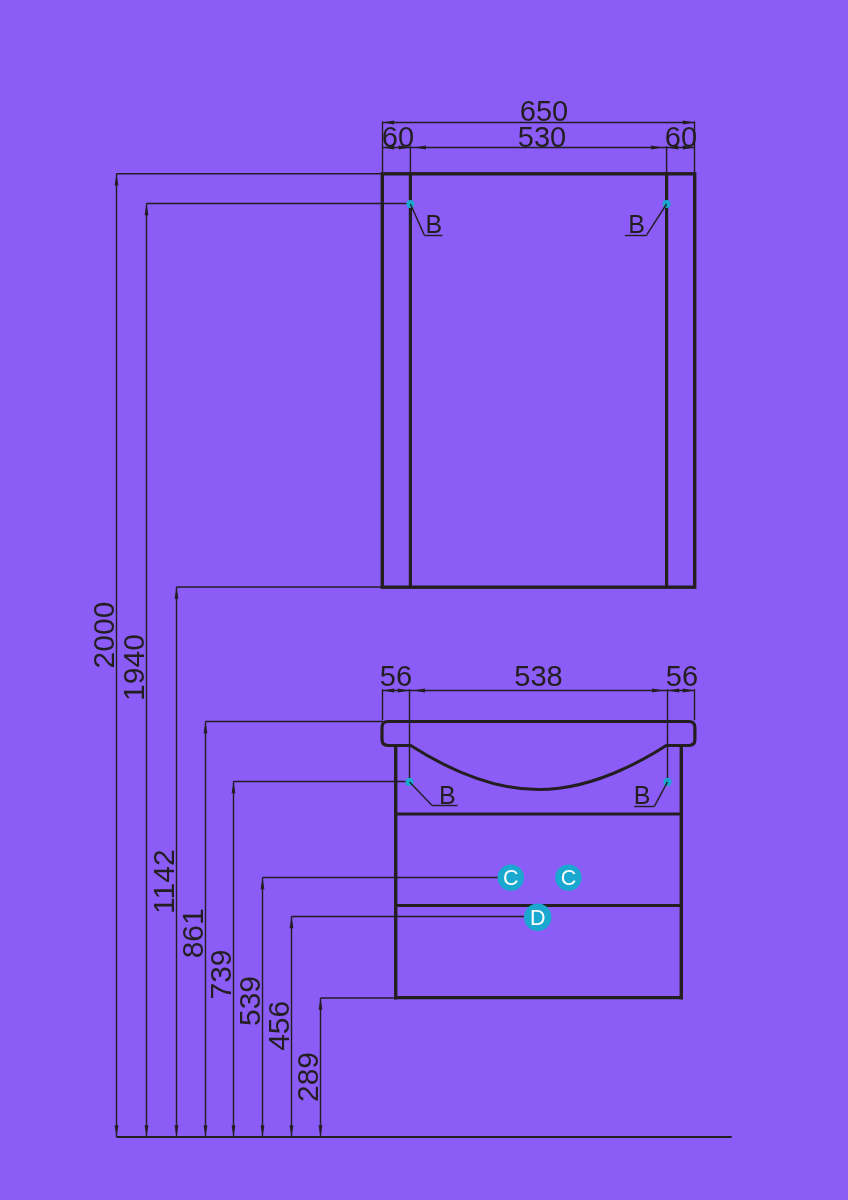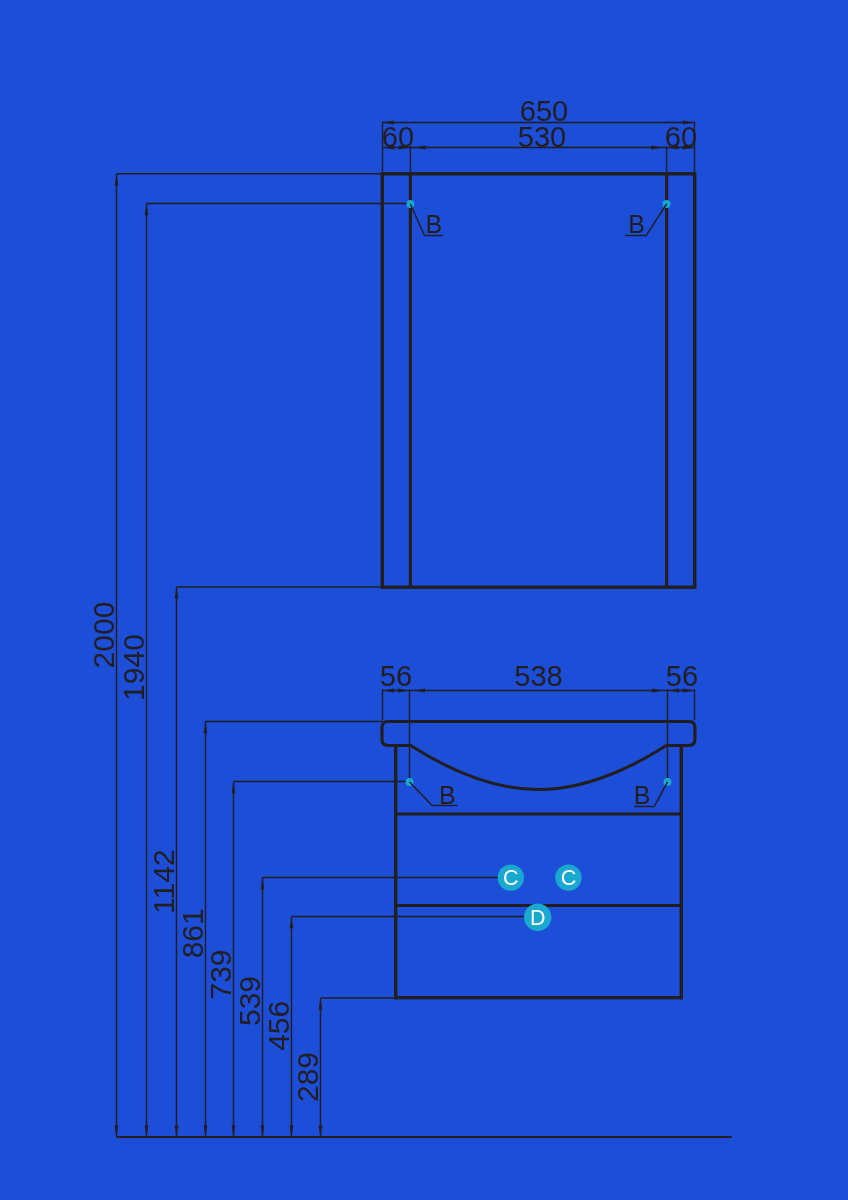--- a/index.html
+++ b/index.html
@@ -1,16 +1,16 @@
 <!DOCTYPE html>
 <html><head>
 <meta charset="utf-8">
 <style>
   html,body{margin:0;padding:0;background:#ffffff;}
-  .page{width:848px;height:1200px;position:relative;background:#1d4ed8;overflow:hidden;}
+  .page{width:848px;height:1200px;position:relative;background:#8b5cf6;overflow:hidden;}
   text{font-family:"Liberation Sans", sans-serif;}
 </style>
 </head>
 <body>
 <div class="page">
 <svg width="848" height="1200" viewBox="0 0 848 1200" xmlns="http://www.w3.org/2000/svg">
 <g stroke="#231f20" fill="none" stroke-linecap="butt" opacity="0.999">
 
 <rect x="382.3" y="173.8" width="312.4" height="413.4" stroke-width="3.4"></rect>
 

